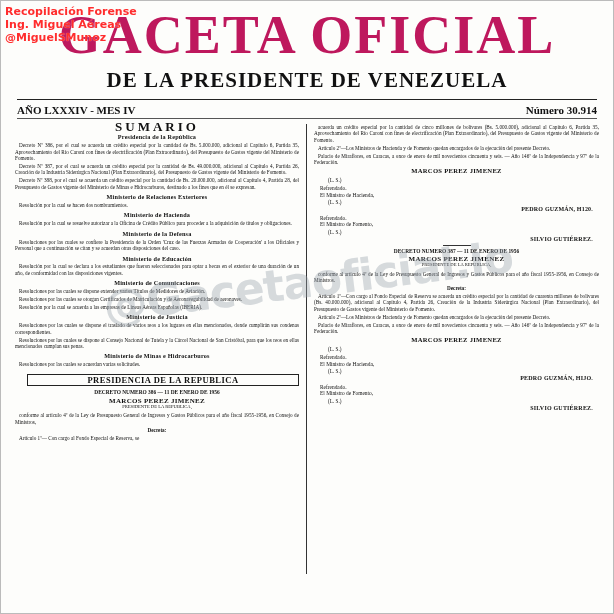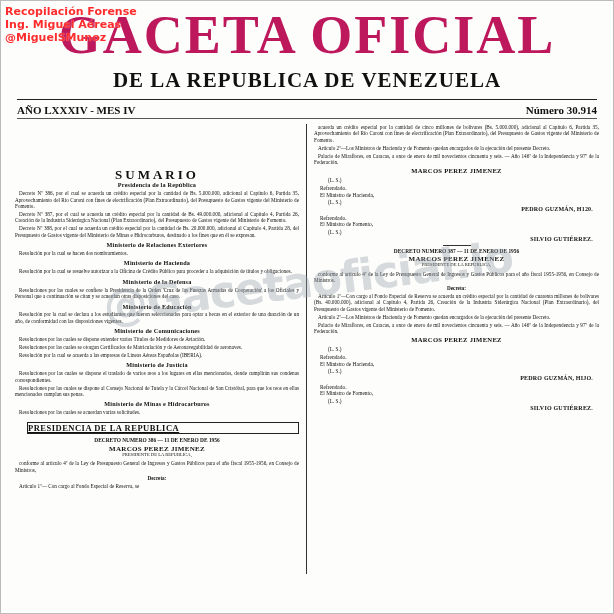--- a/index.html
+++ b/index.html
@@ -108,21 +108,20 @@
     text-align: justify;
   }
   .col.left { padding-right: 7px; border-right: 1px solid #333; }
   .col.right { padding-left: 7px; }
   .sumario {
     text-align: center;
     font-size: 13px;
     letter-spacing: 3px;
     font-weight: bold;
     margin-bottom: 3px;
-    margin-top: 48px;
   }
   .sec-head {
     text-align: center;
     font-weight: bold;
     font-size: 6.2px;
     margin: 4px 0 1.5px 0;
     letter-spacing: 0.2px;
   }
   .para {
     margin: 0 0 1.5px 0;
@@ -130,27 +129,26 @@
   }
   .para.center { text-align: center; text-indent: 0; }
   .para.bold { font-weight: bold; }
   .tiny-rule {
     width: 28px;
     border-top: 1px solid #333;
     margin: 2px auto;
   }
   .box-head {
     border: 1px solid #222;
-    text-align: left;
+    text-align: center;
     font-weight: bold;
     font-size: 8.5px;
     padding: 2px 0;
     margin: 6px 0 3px 12px;
     letter-spacing: 0.5px;
-    text-decoration: underline;
   }
   .decreto-head {
     text-align: center;
     font-size: 5.4px;
     font-weight: bold;
     margin-bottom: 1px;
   }
   .signer {
     text-align: center;
     font-weight: bold;
@@ -198,21 +196,21 @@
   <div class="credit">
     <div>Recopilación Forense</div>
     <div>Ing. Miguel Aéreas</div>
     <div>@MiguelSMunoz</div>
   </div>
 
   <div class="watermark">@Gacetaoficial.io</div>
 
   <div class="masthead">
     <div class="masthead-title">GACETA OFICIAL</div>
-    <div class="masthead-sub">DE LA REPUBLICA DE VENEZUELA</div>
+    <div class="masthead-sub">DE LA PRESIDENTE DE VENEZUELA</div>
   </div>
   <div class="rule"></div>
   <div class="issueline">
     <span>AÑO LXXXIV - MES IV</span>
     <span>Número 30.914</span>
   </div>
   <div class="rule thin"></div>
 
   <div class="columns">
 

